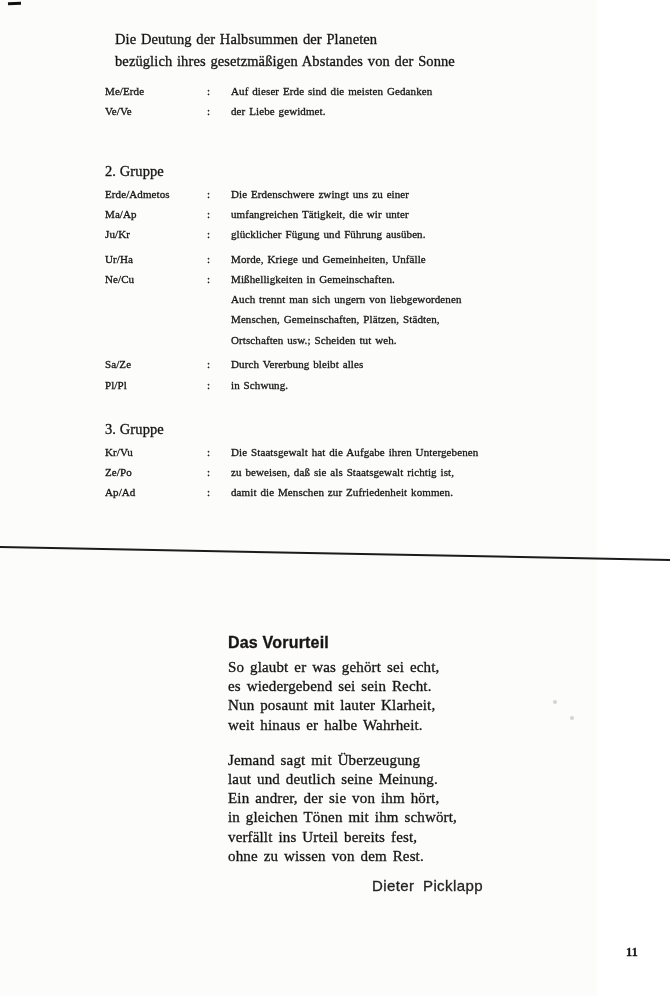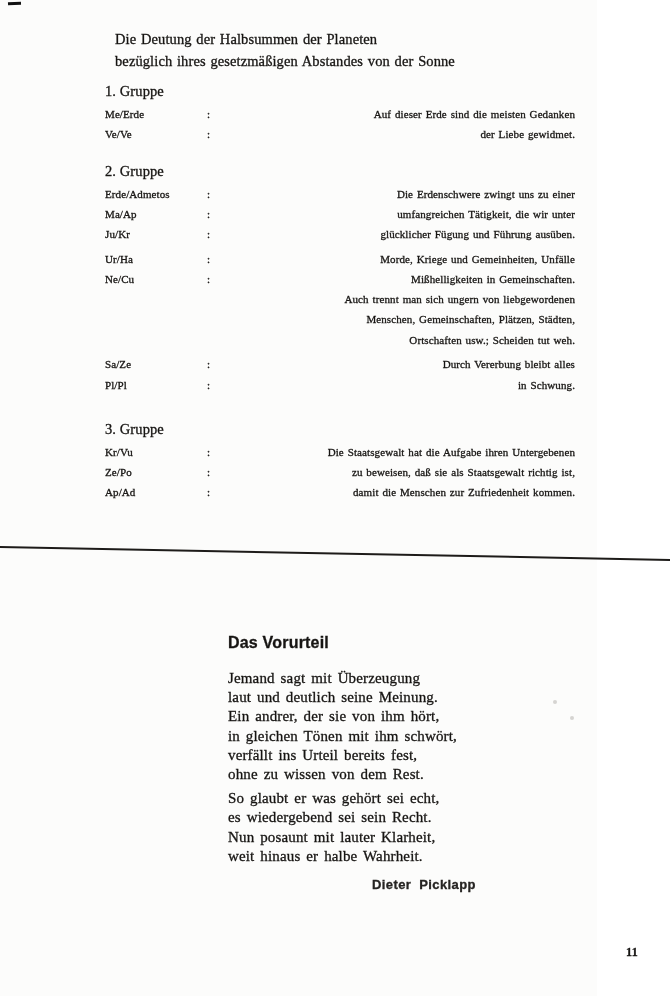--- a/index.html
+++ b/index.html
@@ -45,21 +45,21 @@
   .group-2 { top: 161px; }
   .group-3 { top: 419px; }
   .group-title {
     font-size: 14.5px; line-height: 20.2px;
     margin-bottom: 2.5px; letter-spacing: 0.1px;
   }
   .g-row { display: flex; font-size: 11px; line-height: 20.2px;
     letter-spacing: 0.1px; word-spacing: 1px; }
   .g-label { width: 92px; flex: 0 0 92px; white-space: nowrap; }
   .g-colon { width: 34px; flex: 0 0 34px; padding-left: 10px; box-sizing: border-box; }
-  .g-text  { flex: 1; white-space: nowrap; text-align: right; }
+  .g-text  { flex: 1; white-space: nowrap; }
   .gap-top { margin-top: 4.5px; }
 
   
   .divider {
     position: absolute; left: -3px; top: 546px;
     width: 678px; height: 1.7px; background: #1d1b19;
     transform: rotate(1.1deg); transform-origin: left center;
   }
 
   
@@ -68,21 +68,21 @@
     font-family: "Liberation Sans", sans-serif;
     font-weight: bold; font-size: 16px; line-height: 20px;
     letter-spacing: 0.2px;
   }
   .stanza { font-size: 15px; line-height: 19.2px;
     letter-spacing: 0.15px; word-spacing: 2px; white-space: nowrap; }
   .stanza-1 { margin-top: 16px; }
   .stanza-2 { margin-top: 5px; }
   .poem-author {
     font-family: "Liberation Sans", sans-serif;
-    font-weight: bold; font-size: 13px; letter-spacing: 0.4px;
+    font-weight: normal; font-size: 15px; letter-spacing: 0.4px;
     word-spacing: 4px;
     margin-top: 11px; margin-left: 144px;
     color: #262422;
     text-align: right;
   }
 
   
   .page-number {
     position: absolute; left: 626px; top: 945px;
     font-size: 12px; font-weight: bold; letter-spacing: 0.5px;
@@ -94,21 +94,20 @@
 <div class="page ink">
 
   <div class="edge-mark"></div>
 
   <div class="doc-header">
     <div>Die Deutung der Halbsummen der Planeten</div>
     <div>bezüglich ihres gesetzmäßigen Abstandes von der Sonne</div>
   </div>
 
   <div class="group group-1">
-    <div class="group-title">1. Gruppe</div>
     <div class="g-row">
       <span class="g-label">Me/Erde</span>
       <span class="g-colon">:</span>
       <span class="g-text">Auf dieser Erde sind die meisten Gedanken</span>
     </div>
     <div class="g-row">
       <span class="g-label">Ve/Ve</span>
       <span class="g-colon">:</span>
       <span class="g-text">der Liebe gewidmet.</span>
     </div>
@@ -184,34 +183,34 @@
       <span class="g-label">Ap/Ad</span>
       <span class="g-colon">:</span>
       <span class="g-text">damit die Menschen zur Zufriedenheit kommen.</span>
     </div>
   </div>
 
   <div class="divider"></div>
 
   <div class="poem">
     <div class="poem-title">Das Vorurteil</div>
+    <div class="stanza stanza-2">
+      <div>So glaubt er was gehört sei echt,</div>
+      <div>es wiedergebend sei sein Recht.</div>
+      <div>Nun posaunt mit lauter Klarheit,</div>
+      <div>weit hinaus er halbe Wahrheit.</div>
+    </div>
     <div class="stanza stanza-1">
       <div>Jemand sagt mit Überzeugung</div>
       <div>laut und deutlich seine Meinung.</div>
       <div>Ein andrer, der sie von ihm hört,</div>
       <div>in gleichen Tönen mit ihm schwört,</div>
       <div>verfällt ins Urteil bereits fest,</div>
       <div>ohne zu wissen von dem Rest.</div>
     </div>
-    <div class="stanza stanza-2">
-      <div>So glaubt er was gehört sei echt,</div>
-      <div>es wiedergebend sei sein Recht.</div>
-      <div>Nun posaunt mit lauter Klarheit,</div>
-      <div>weit hinaus er halbe Wahrheit.</div>
-    </div>
     <div class="poem-author">Dieter Picklapp</div>
   </div>
 
   <div class="speck speck-1"></div>
   <div class="speck speck-2"></div>
 
   <div class="page-number">11</div>
 
 </div>
 

